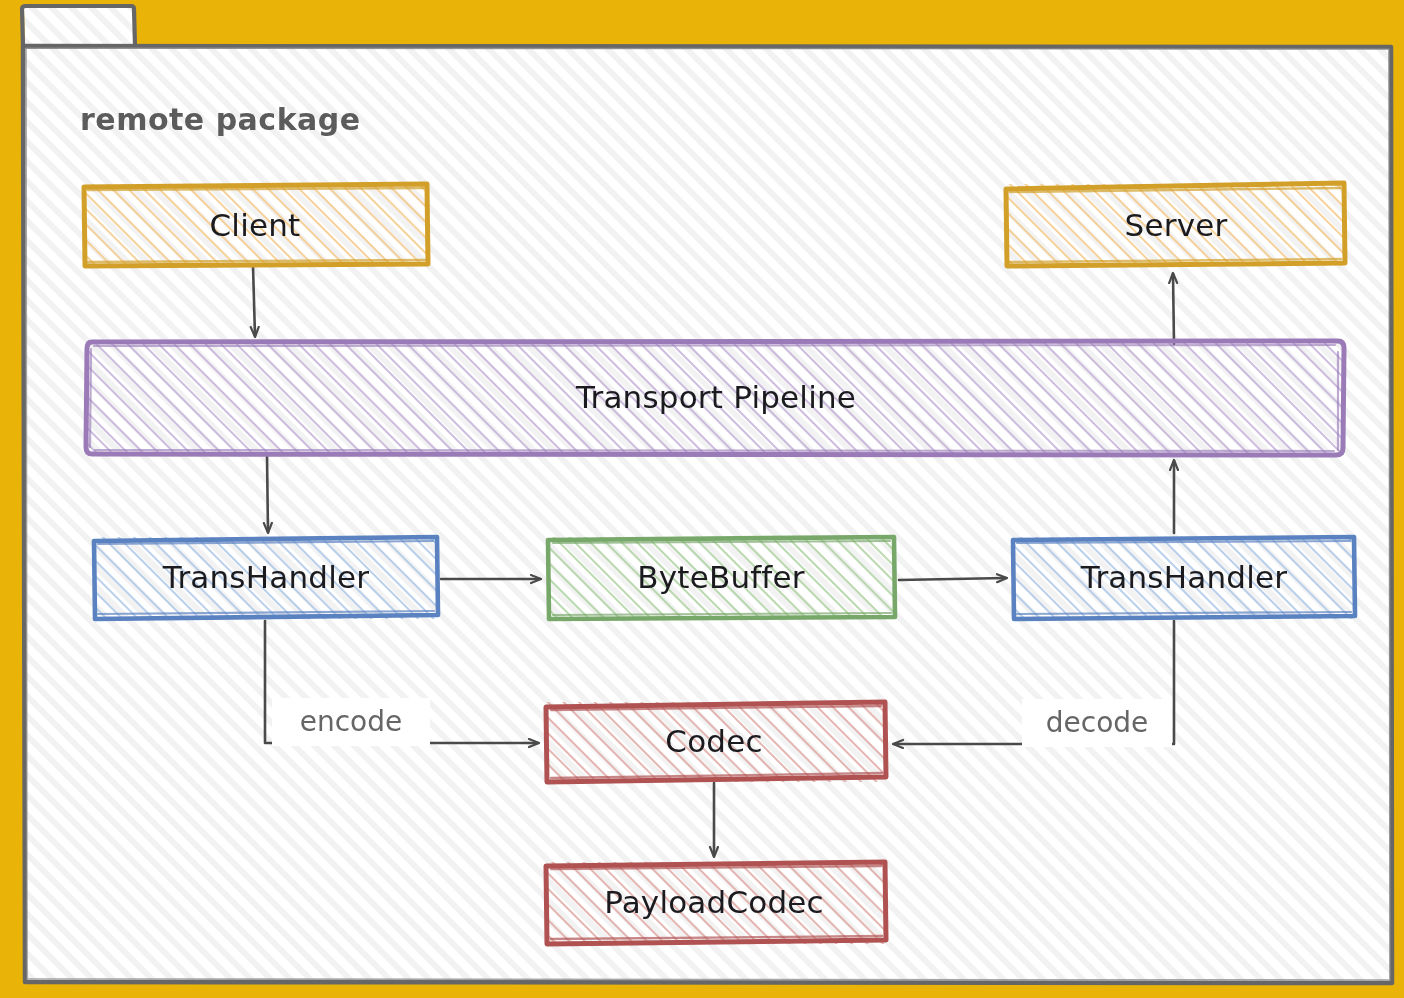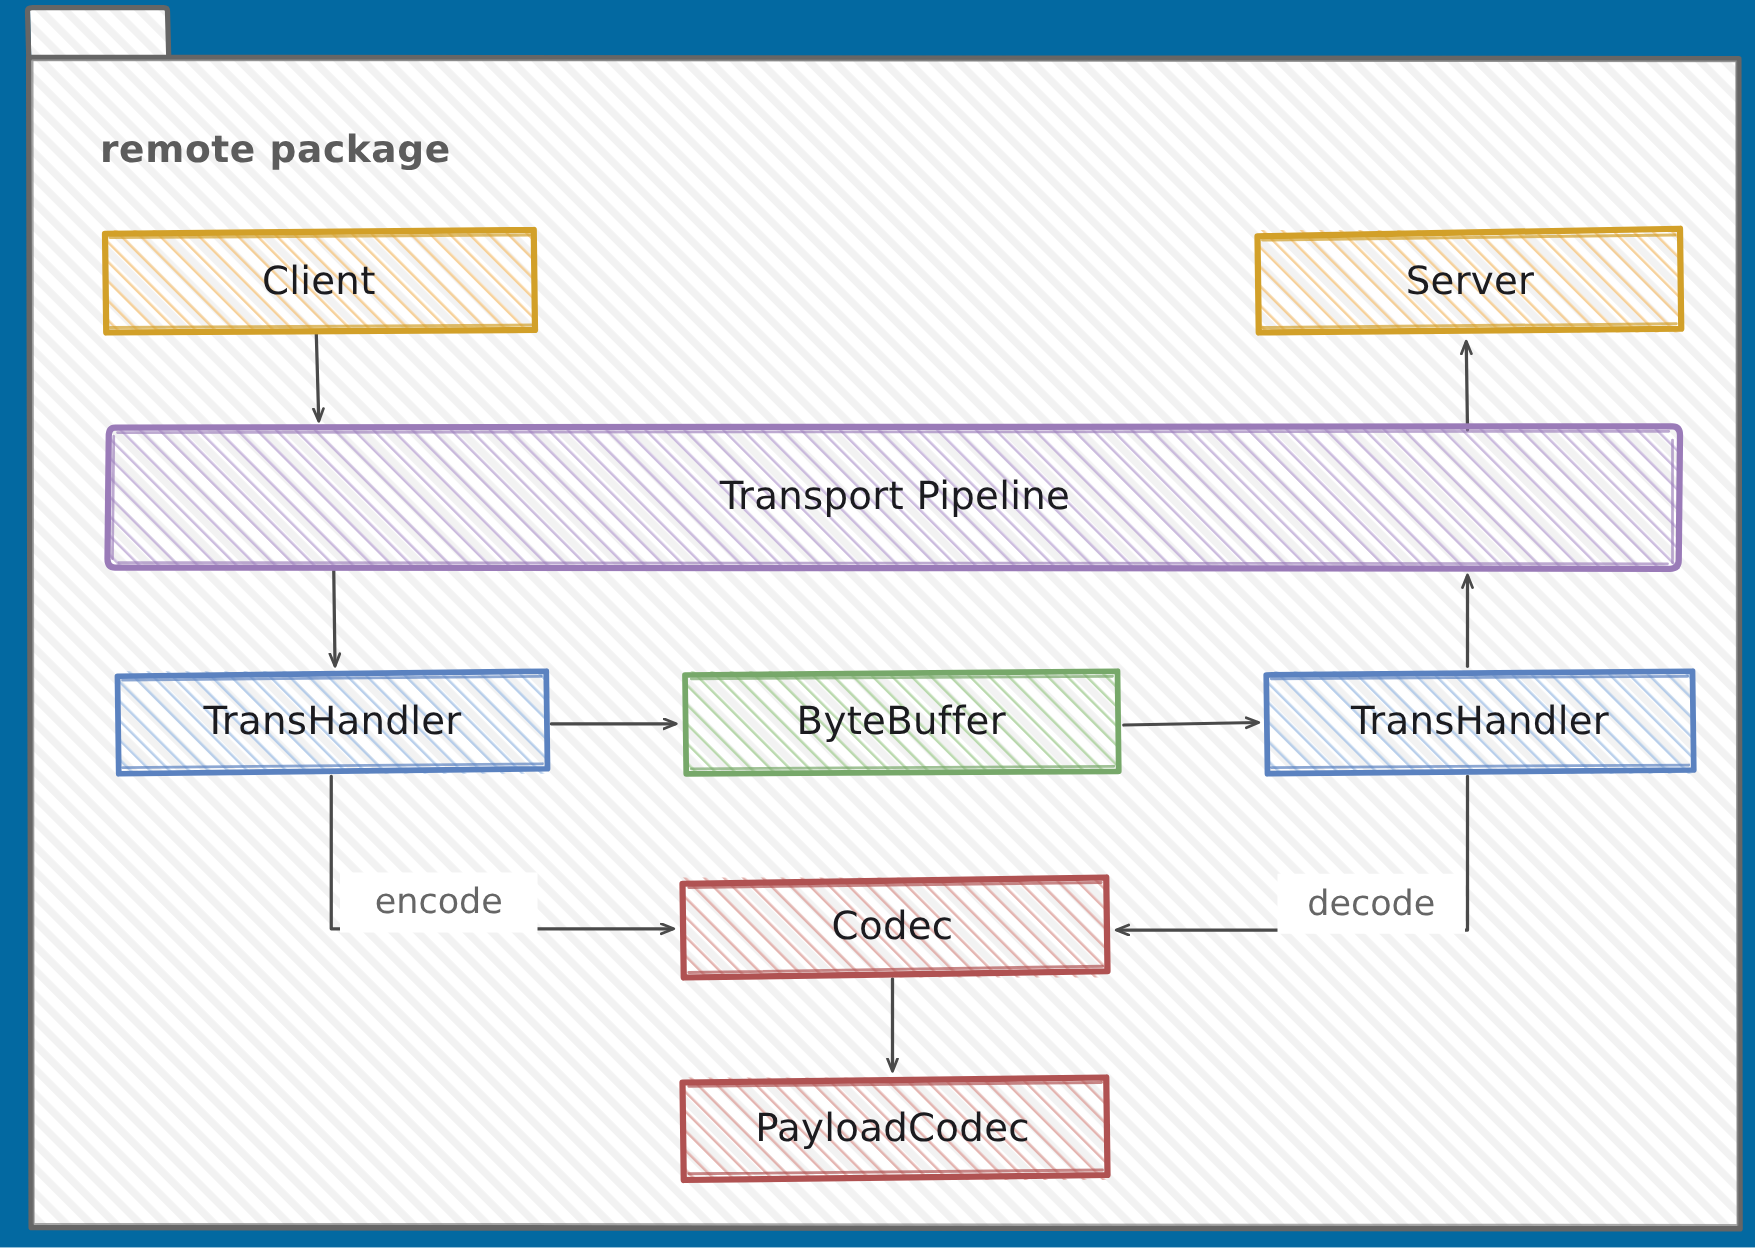--- a/index.html
+++ b/index.html
@@ -4,21 +4,21 @@
 <style>
   html, body {
     margin: 0;
     padding: 0;
     background: #ffffff;
   }
   #canvas {
     position: relative;
     width: 1404px;
     height: 998px;
-    background: #0369a1;
+    background: #eab308;
     font-family: "DejaVu Sans", sans-serif;
     overflow: hidden;
   }
   svg.diagram {
     position: absolute;
     left: 0;
     top: 0;
     width: 1404px;
     height: 998px;
   }

